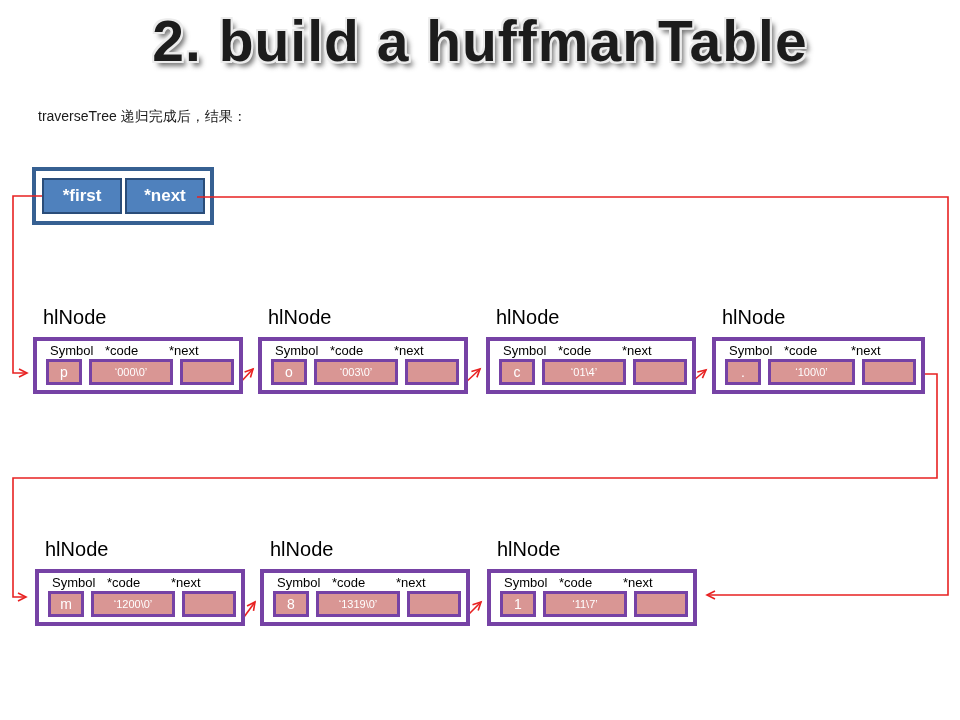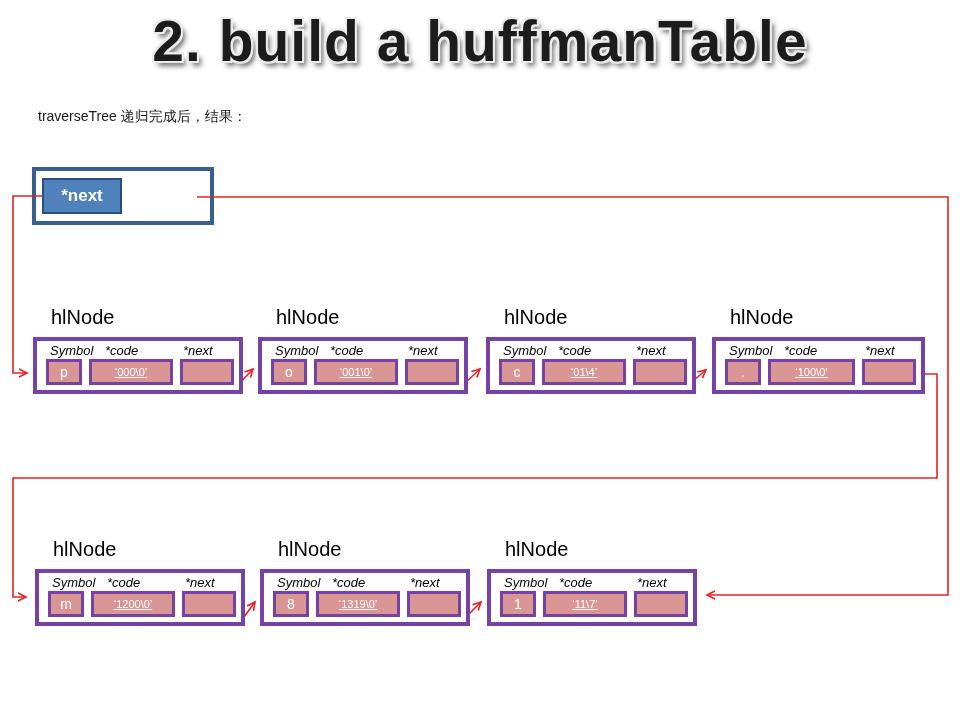--- a/index.html
+++ b/index.html
@@ -22,50 +22,51 @@
     position:absolute;left:32px;top:167px;width:182px;height:58px;box-sizing:border-box;
     border:4px solid #366092;background:#fff;display:flex;align-items:center;
     padding-left:6px;gap:3px;
   }
   .ptr-box{
     width:80px;height:36px;box-sizing:border-box;background:#4F81BD;border:2px solid #2A4D79;
     color:#fff;font-size:17px;font-weight:bold;display:flex;align-items:center;justify-content:center;
   }
 
   .hlnode{position:absolute;width:210px;}
-  .hlnode-title{font-size:20px;color:#000;margin:0 0 8px 18px;line-height:23px;}
+  .hlnode-title{font-size:20px;color:#000;margin:0 0 8px 10px;line-height:23px;}
   .node-box{
     box-sizing:border-box;width:100%;height:57px;border:4px solid #7642A5;background:#fff;
   }
-  .node-headers{display:flex;font-size:13px;color:#000;padding:2px 4px 0 13px;line-height:15px;font-style:italic;}
+  .node-headers{display:flex;font-size:13px;color:#000;padding:2px 18px 0 13px;line-height:15px;}
   .nh-symbol{width:55px;}
   .nh-code{flex:1;}
   .nh-next{width:52px;}
   .node-cells{display:flex;gap:7px;padding:1px 5px 0 9px;}
   .cell{
     box-sizing:border-box;height:26px;border:3px solid #7642A5;background:#D99694;
     color:#fff;display:flex;align-items:center;justify-content:center;
   }
   .cell-symbol{width:36px;font-size:14px;}
-  .cell-code{flex:1;font-size:11px;text-decoration:underline;}
+  .cell-code{flex:1;font-size:11px;}
   .cell-next{width:54px;}
 
   .arrows{position:absolute;left:0;top:0;width:960px;height:720px;pointer-events:none;}
   .arrows path{stroke:#e82222;stroke-width:1.6;fill:none;}
 </style>
 </head>
 <body>
 
 <div class="slide">
 
   <div class="title">2. build a huffmanTable</div>
   <div class="subtitle">traverseTree 递归完成后，结果：</div>
 
   <div class="hltable-label">hlTable</div>
   <div class="hltable-box">
+    <div class="ptr-box">*first</div>
     <div class="ptr-box">*next</div>
   </div>
 
   <svg class="arrows" viewBox="0 0 960 720">
     <defs>
       <marker id="arr" viewBox="0 0 12 12" refX="9" refY="5" markerWidth="12" markerHeight="12" orient="auto" markerUnits="userSpaceOnUse">
         <path d="M1,1 L9,5 L1,9" style="stroke:#e82222;stroke-width:1.6;fill:none;"></path>
       </marker>
     </defs>
     <path marker-end="url(#arr)" d="M42,196 H13 V373 H27"></path>
@@ -97,21 +98,21 @@
   <div class="hlnode" style="left:258px;top:306px;">
     <div class="hlnode-title">hlNode</div>
     <div class="node-box">
       <div class="node-headers">
         <span class="nh-symbol">Symbol</span>
         <span class="nh-code">*code</span>
         <span class="nh-next">*next</span>
       </div>
       <div class="node-cells">
         <div class="cell cell-symbol">o</div>
-        <div class="cell cell-code">‘001\0’</div>
+        <div class="cell cell-code">‘003\0’</div>
         <div class="cell cell-next"></div>
       </div>
     </div>
   </div>
 
   <div class="hlnode" style="left:486px;top:306px;">
     <div class="hlnode-title">hlNode</div>
     <div class="node-box">
       <div class="node-headers">
         <span class="nh-symbol">Symbol</span>

